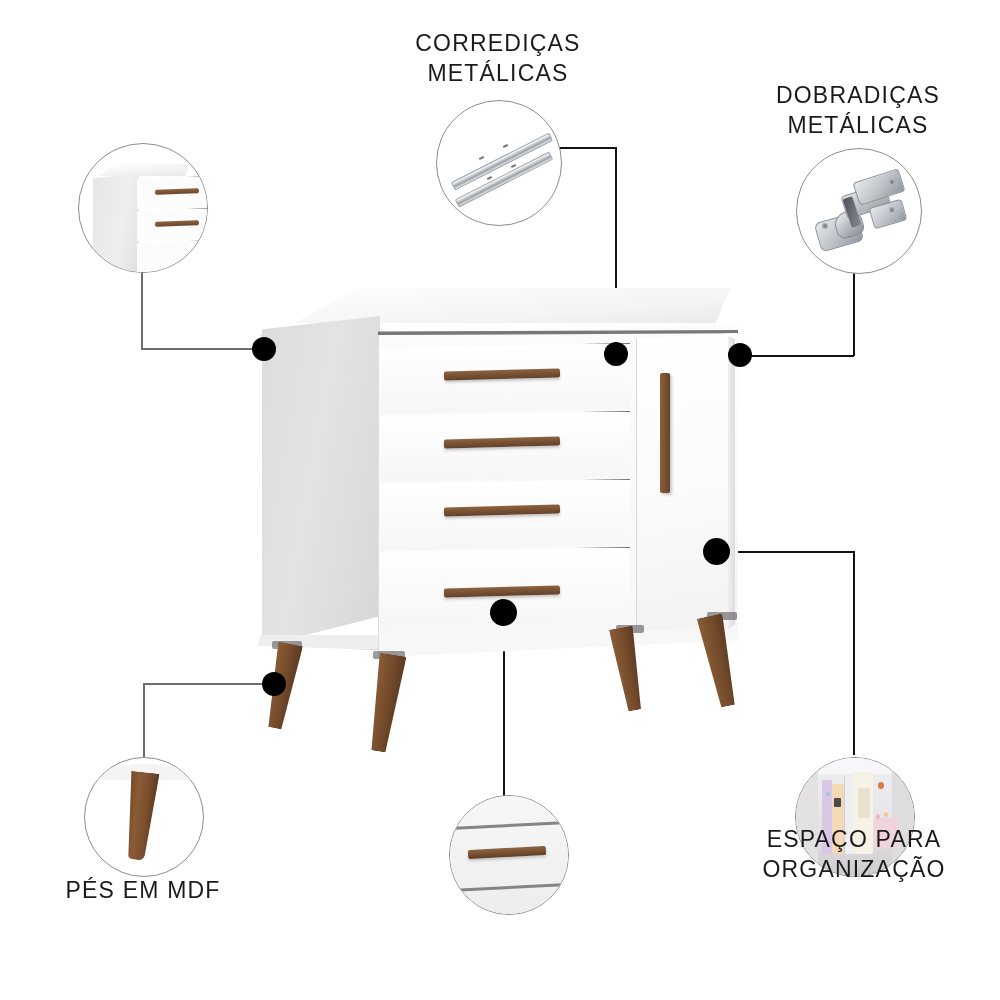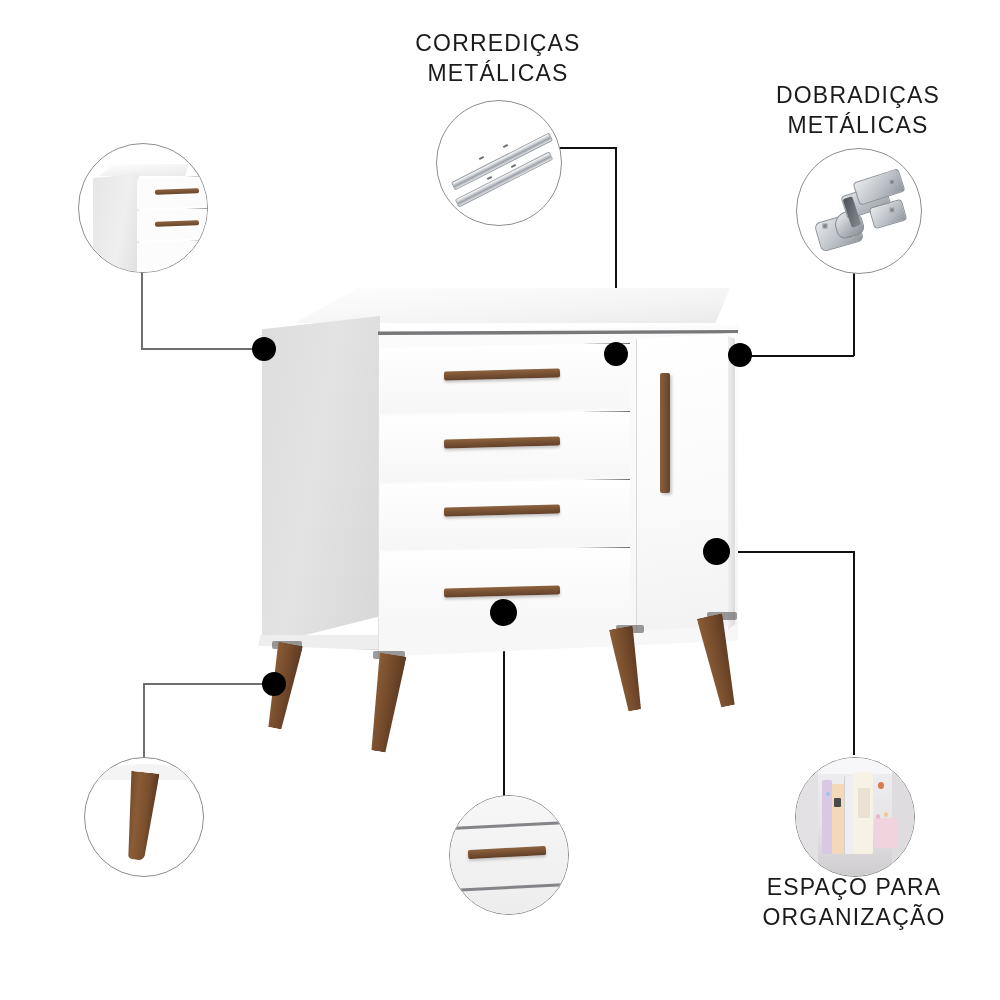--- a/index.html
+++ b/index.html
@@ -293,18 +293,19 @@
   <div class="dot" style="left:490px;top:599px;width:27px;height:27px;"></div>
   <div class="dot" style="left:703px;top:538px;width:27px;height:27px;"></div>
 
 
   <div class="callout-label" style="left:398px;top:28px;width:200px;">CORREDIÇAS
 METÁLICAS</div>
 
   <div class="callout-label" style="left:758px;top:80px;width:200px;">DOBRADIÇAS
 METÁLICAS</div>
 
-
-
-  <div class="callout-label" style="left:744px;top:872px;width:220px;">ESPAÇO PARA
+  <div class="callout-label" style="left:48px;top:875px;width:190px;">PÉS EM MDF</div>
+
+
+  <div class="callout-label" style="left:744px;top:824px;width:220px;">ESPAÇO PARA
 ORGANIZAÇÃO</div>
 
 </div>
 
 </body></html>

